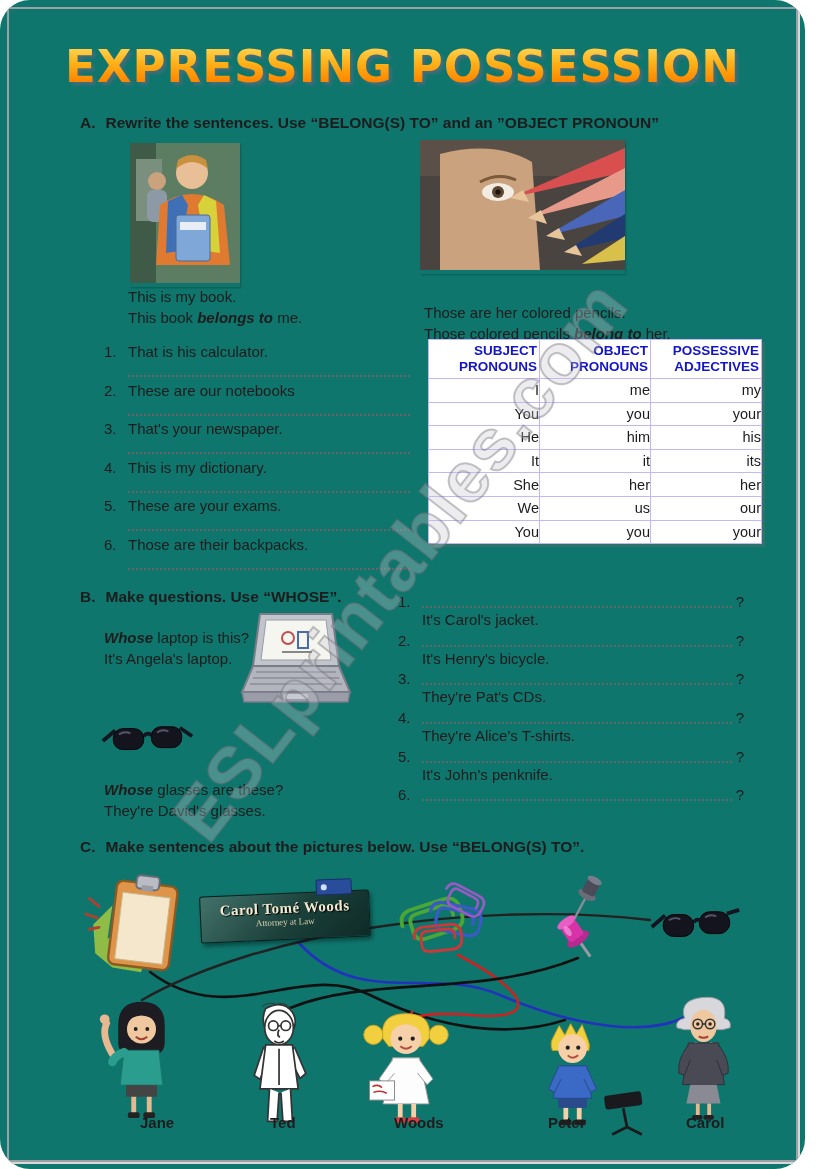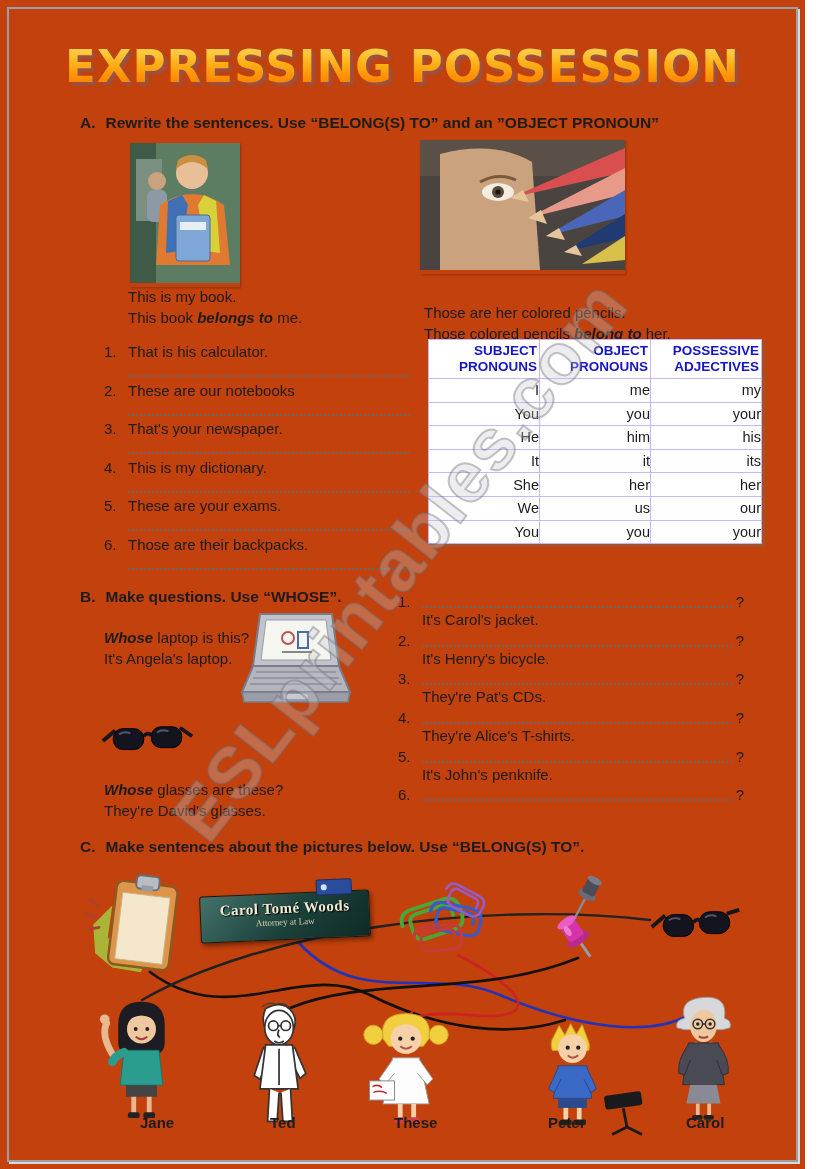--- a/index.html
+++ b/index.html
@@ -1,17 +1,17 @@
 <!DOCTYPE html>
 <html><head>
 <meta charset="utf-8">
 <style>
   html,body{margin:0;padding:0;background:#fff;}
-  .page{position:relative;width:805px;height:1169px;background:#c2410c;overflow:hidden;
-        font-family:"Liberation Sans",sans-serif;color:#1c1c1c;}
+  .page{position:relative;width:805px;height:1169px;background:#0f766e;overflow:hidden;
+        font-family:"Liberation Sans",sans-serif;color:#1c1c1c;border-radius:30px;}
   .frame{position:absolute;inset:7px;border:2px solid #9aa0a6;box-shadow:2px 2px 0 #d8d8d8;pointer-events:none;z-index:0;}
 
   
   .title{position:absolute;top:40px;left:0;right:0;text-align:center;
          font-family:"DejaVu Sans",sans-serif;font-weight:bold;font-size:45px;letter-spacing:1px;
          background:linear-gradient(180deg,#ffe36b 0%,#ffb31a 42%,#ff8a00 75%,#f07300 100%);
          -webkit-background-clip:text;background-clip:text;color:transparent;
          filter:drop-shadow(3px 3px 1.5px rgba(110,100,130,.55));z-index:2;}
 
   .sec-head{position:absolute;display:flex;gap:10px;font-weight:bold;font-size:15.5px;z-index:2;}
@@ -503,18 +503,18 @@
       <path d="M34,96 h28 l4,20 h-36 z" fill="#8a8a94"></path>
       <line x1="42" y1="116" x2="42" y2="130" stroke="#e8b890" stroke-width="4"></line>
       <line x1="54" y1="116" x2="54" y2="130" stroke="#e8b890" stroke-width="4"></line>
       <rect x="36" y="128" width="11" height="5" rx="2" fill="#222"></rect>
       <rect x="48" y="128" width="11" height="5" rx="2" fill="#222"></rect>
     </svg>
   </div>
 
   <div class="pname" style="left:140px;top:1114px;">Jane</div>
   <div class="pname" style="left:270px;top:1114px;">Ted</div>
-  <div class="pname" style="left:394px;top:1114px;">These</div>
+  <div class="pname" style="left:394px;top:1114px;">Woods</div>
   <div class="pname" style="left:548px;top:1114px;">Peter</div>
   <div class="pname" style="left:686px;top:1114px;">Carol</div>
 
   <div class="watermark">ESLprintables.com</div>
 </div>
 
 </body></html>

